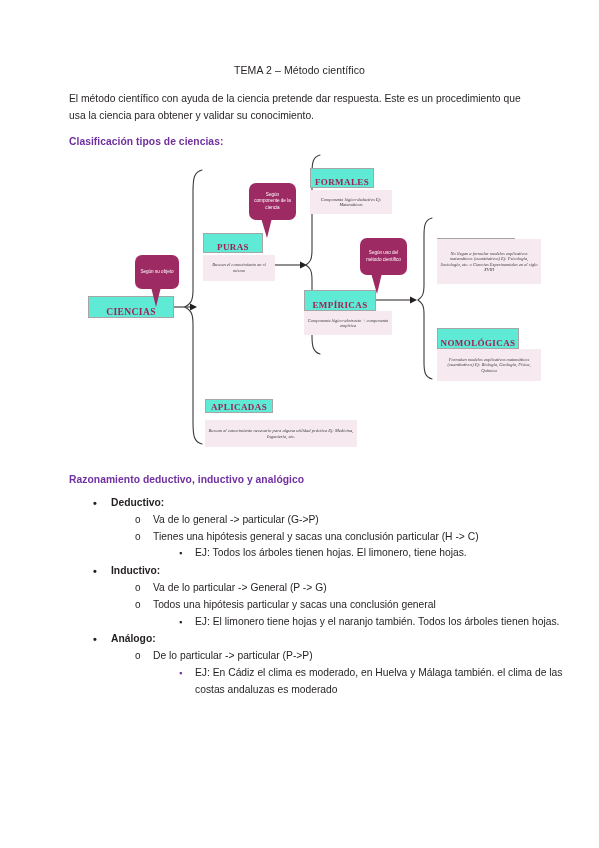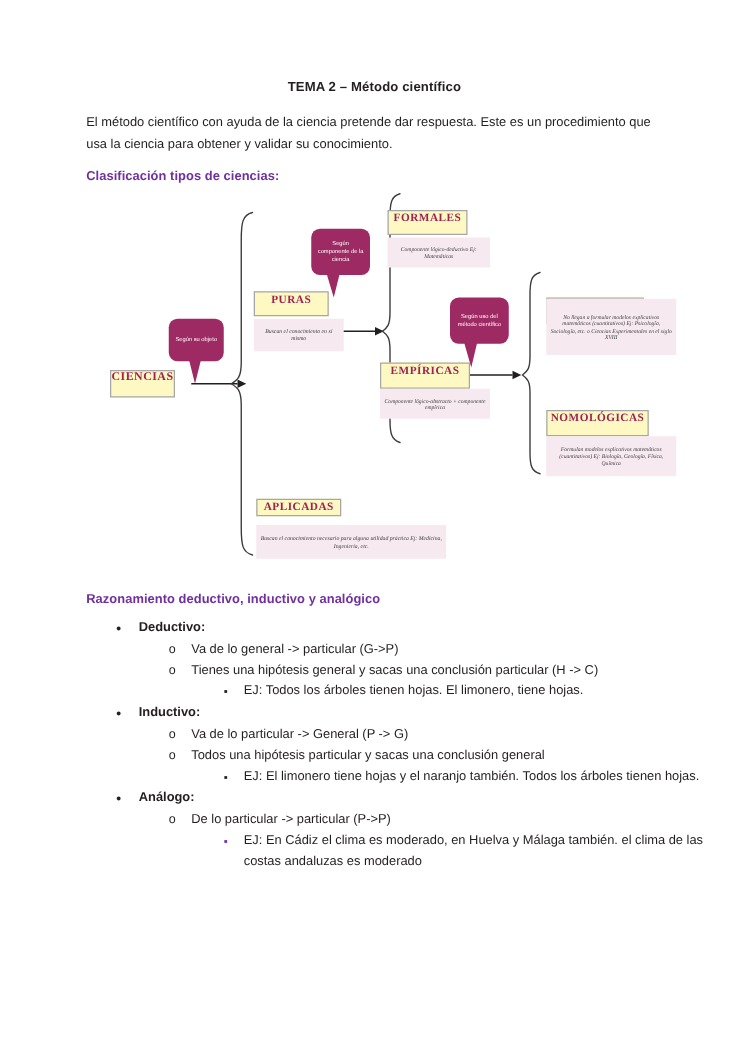--- a/index.html
+++ b/index.html
@@ -6,21 +6,21 @@
   body{
     width:599px;height:848px;background:#ffffff;
     font-family:"Liberation Sans", sans-serif;
     color:#231f20;overflow:hidden;position:relative;
   }
   .page{position:absolute;inset:0;}
 
   
   .doc-title{
     position:absolute;left:69px;top:64px;width:461px;
-    text-align:center;font-size:10.5px;font-weight:bold;color:#231f20;
+    text-align:center;font-size:10.5px;font-weight:normal;color:#231f20;
     letter-spacing:.1px;
   }
   .para{
     position:absolute;left:69px;top:91px;width:463px;
     font-size:10.3px;line-height:16.6px;color:#231f20;
   }
   .heading-purple{
     position:absolute;left:69px;font-size:10.3px;font-weight:bold;
     color:#7030a0;letter-spacing:.05px;
   }
@@ -36,22 +36,22 @@
   .lvl2{padding-left:84px;font-weight:normal;}
   .lvl2 .bul{left:66px;font-size:10px;line-height:16.8px;}
   .lvl3{padding-left:126px;font-weight:normal;}
   .lvl3 .bul{left:110px;font-size:9px;line-height:17px;color:#7030a0;}
   .lvl3.blk .bul{color:#231f20;}
 
   
   .diagram{position:absolute;left:0px;top:150px;width:599px;height:320px;}
 
   .nodebox{
-    position:absolute;background:#fef9c3;border:1px solid #a6a6a6;
-    box-sizing:border-box;display:flex;align-items:flex-start;justify-content:center;
+    position:absolute;background:#5eead4;border:1px solid #a6a6a6;
+    box-sizing:border-box;display:flex;align-items:flex-end;justify-content:center;
     font-family:"Liberation Serif", serif;font-weight:bold;
     color:#a02255;letter-spacing:.4px;
   }
   .panel{
     position:absolute;background:#f7e9f0;box-sizing:border-box;
     display:flex;align-items:center;justify-content:center;text-align:center;
     font-family:"Liberation Serif", serif;font-style:italic;
     color:#3b3b3b;line-height:1.22;padding:2px 3px;
   }
 
@@ -90,21 +90,21 @@
       <polygon points="300,111.6 307,115 300,118.4" fill="#231f20"></polygon>
 
       <path d="M320,5 C313,7 312,12 312,24 L312,100 C312,110 310,112 306,115 C310,118 312,120 312,130 L312,186 C312,196 313,202 320,204" fill="none" stroke="#3b3b3b" stroke-width="1.1" stroke-linecap="round"></path>
 
       <line x1="376" y1="150" x2="410" y2="150" stroke="#231f20" stroke-width="1.1"></line>
       <polygon points="410,146.6 417,150 410,153.4" fill="#231f20"></polygon>
 
       <path d="M432,68 C425,70 424,75 424,86 L424,135 C424,145 422,147 418,150 C422,153 424,155 424,164 L424,212 C424,222 425,227 432,229" fill="none" stroke="#3b3b3b" stroke-width="1.1" stroke-linecap="round"></path>
     </svg>
 
-    <div class="nodebox" style="left:88px;top:146px;width:52px;height:22px;font-size:9.5px;">
+    <div class="nodebox" style="left:88px;top:146px;width:86px;height:22px;font-size:9.5px;">
       <span>CIENCIAS</span>
     </div>
 
     <div class="bubble" style="left:135px;top:105px;width:44px;height:34px;">
       <span>Según su objeto</span>
       <span class="tail" style="left:16px;top:32px;border-width:20px 5px 0 5px;border-color:#9e2a63 transparent transparent transparent;"></span>
     </div>
 
     <div class="nodebox" style="left:203px;top:83px;width:60px;height:20px;font-size:9px;">
       <span>PURAS</span>

